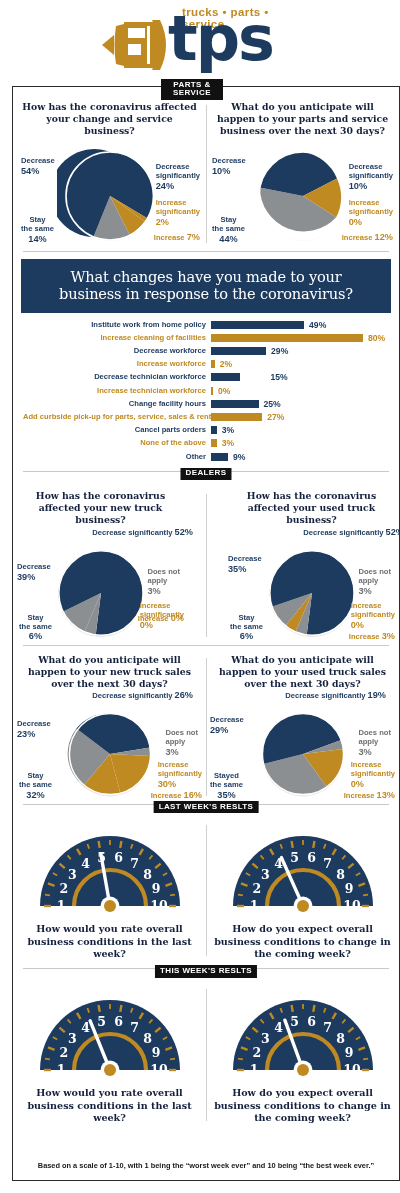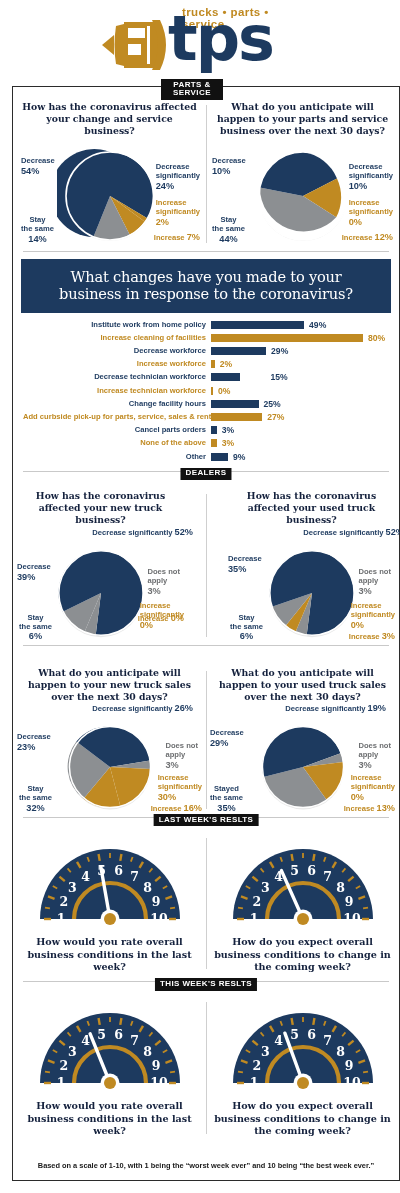--- a/index.html
+++ b/index.html
@@ -386,21 +386,21 @@
           <div class="plabel c-navy" style="left:4px; bottom:1px; text-align:center; white-space:pre-line;">
             <span>Stay
 the same</span><br><span class="pct">6%</span>
           </div>
         </div>
       </div>
     </div>
 
     <hr class="sep">
 
-    <div class="pierow" style="margin-top:17px;justify-content:center;">
+    <div class="pierow" style="margin-top:4px;justify-content:center;">
       <div class="divider"></div>
 
       <div class="pcell">
         <div class="ptitle">What do you anticipate will happen to your new truck sales over the next 30 days?</div>
         <div class="pwrap" style="height:112px;">
           <div class="plabel c-navy" style="left:28px; top:0px; text-align:right; width:150px;">
             <span>Decrease significantly</span> <span class="pct">26%</span>
           </div>
           <svg class="pie-svg" width="100" height="100" viewBox="0 0 106 106" style="top:14px;">
             <circle cx="53" cy="55" r="43" fill="#e8e8e8"></circle>

